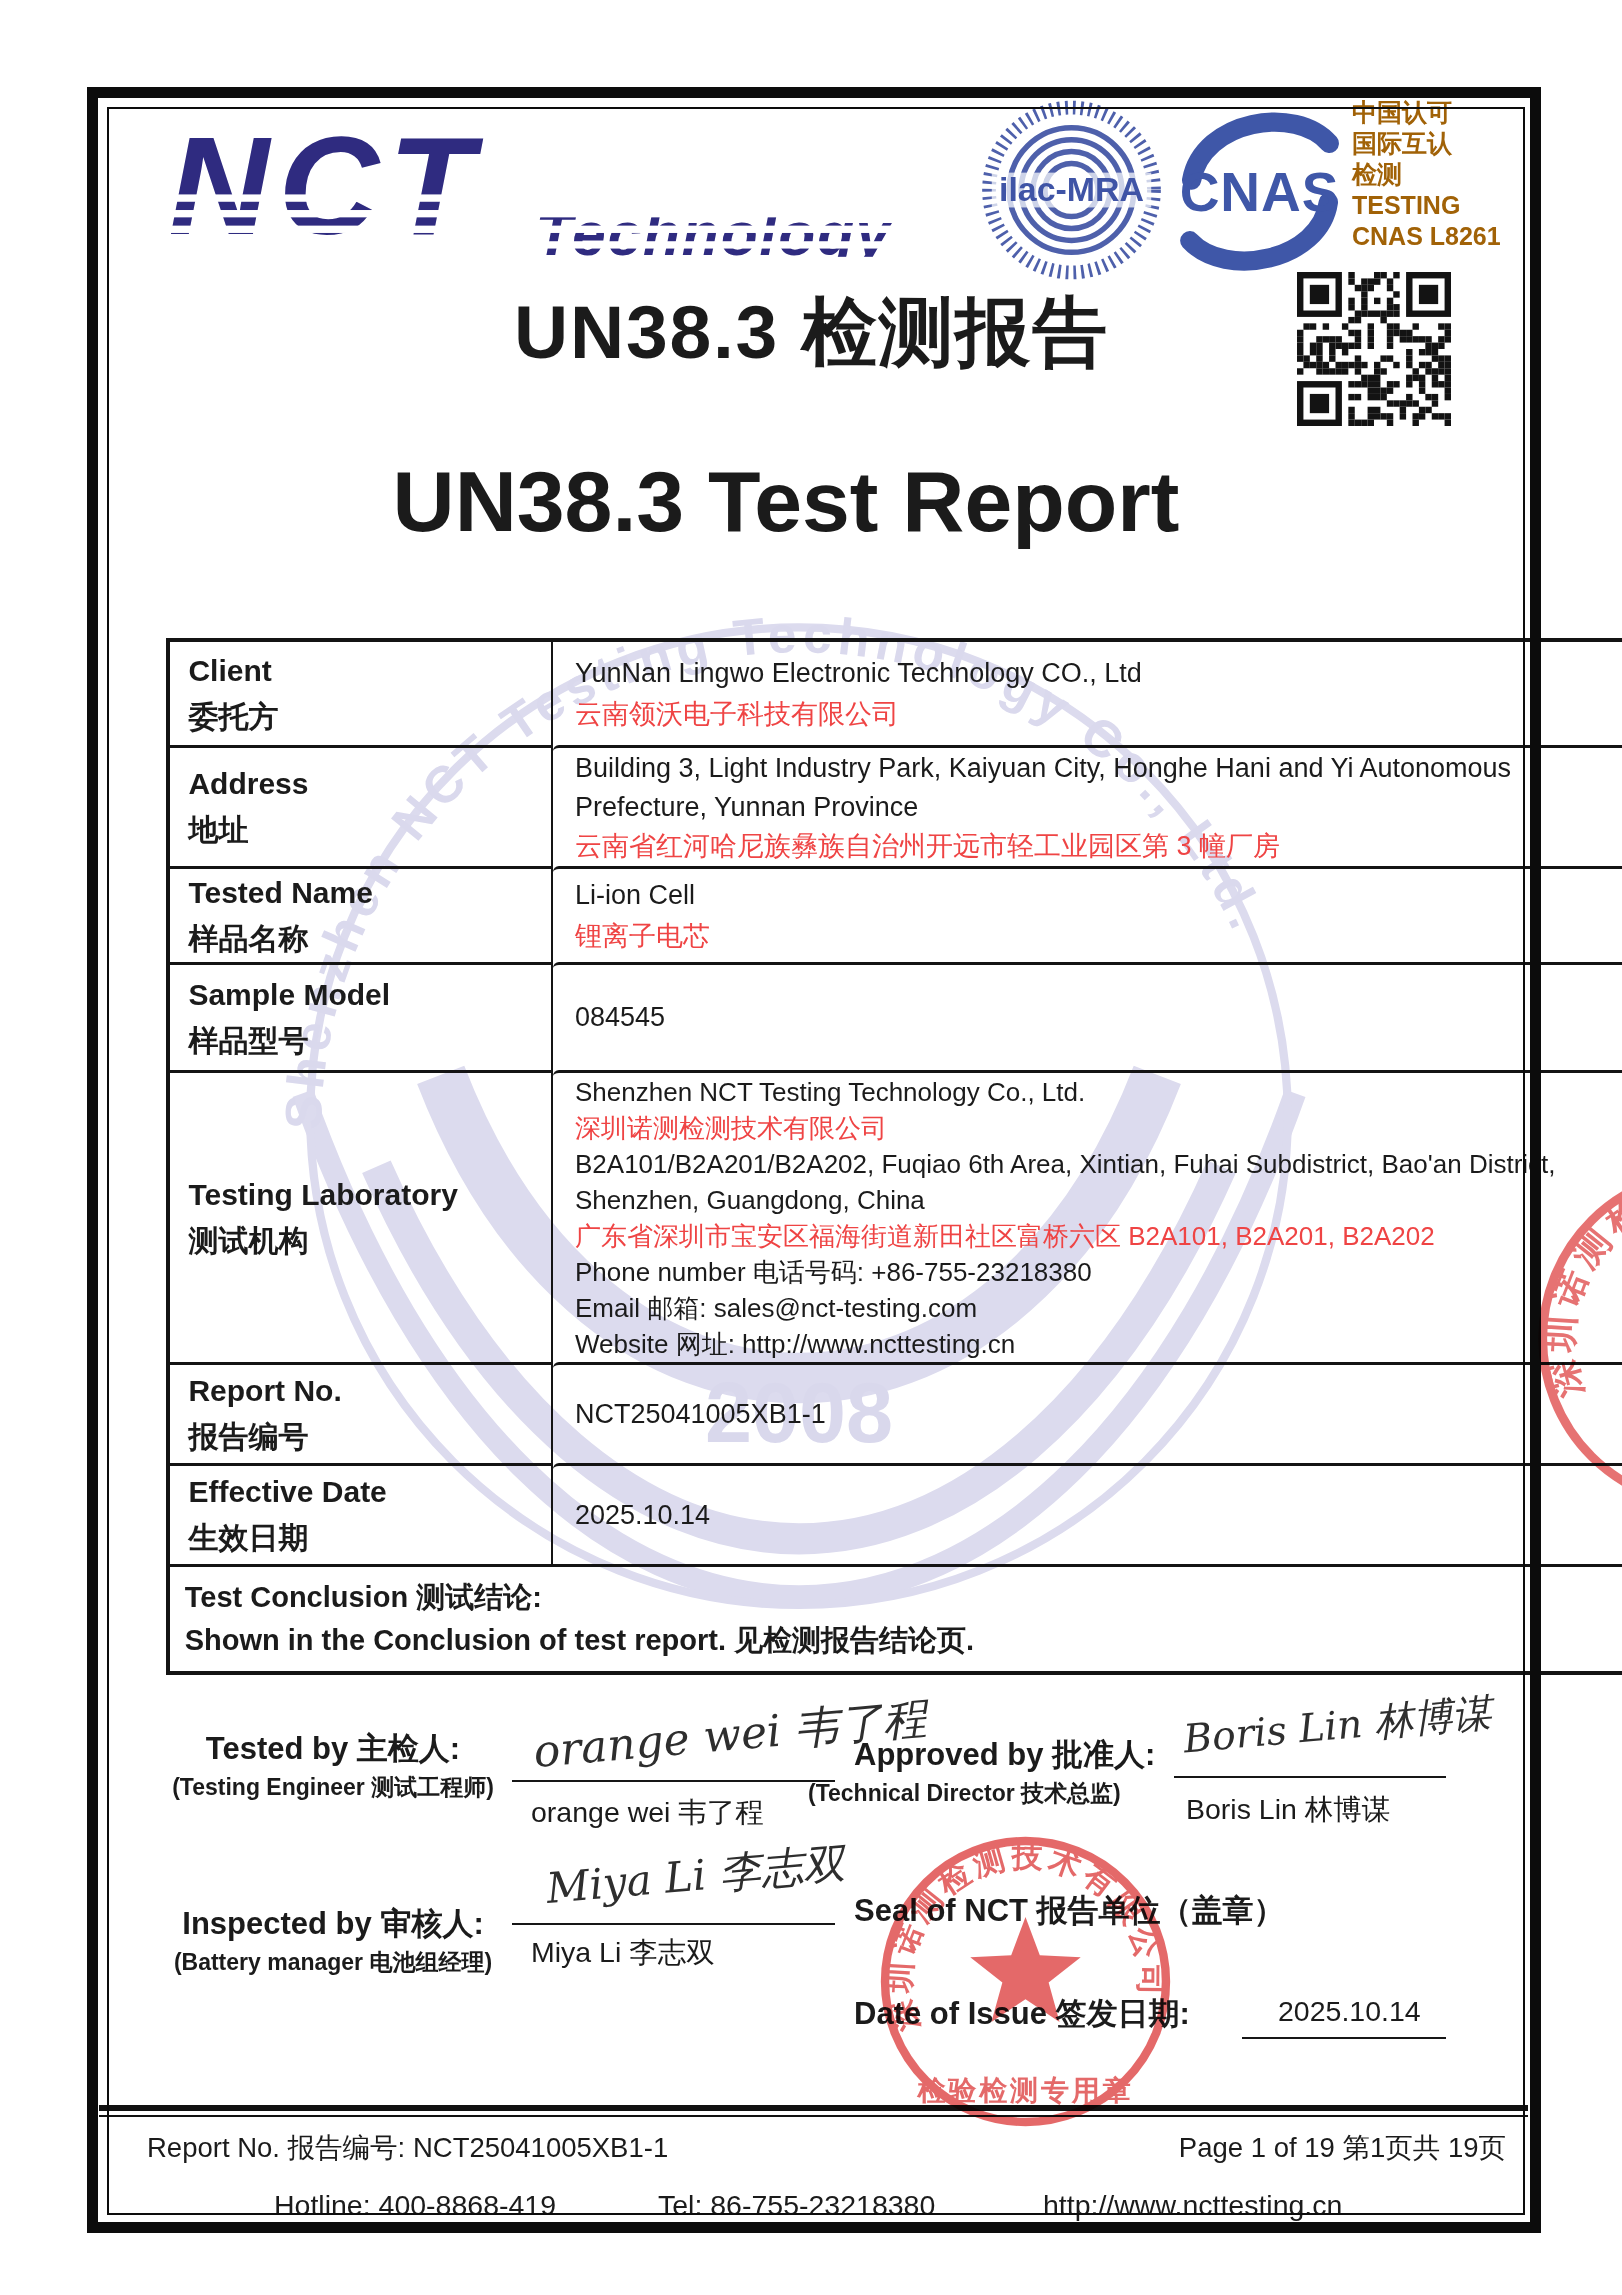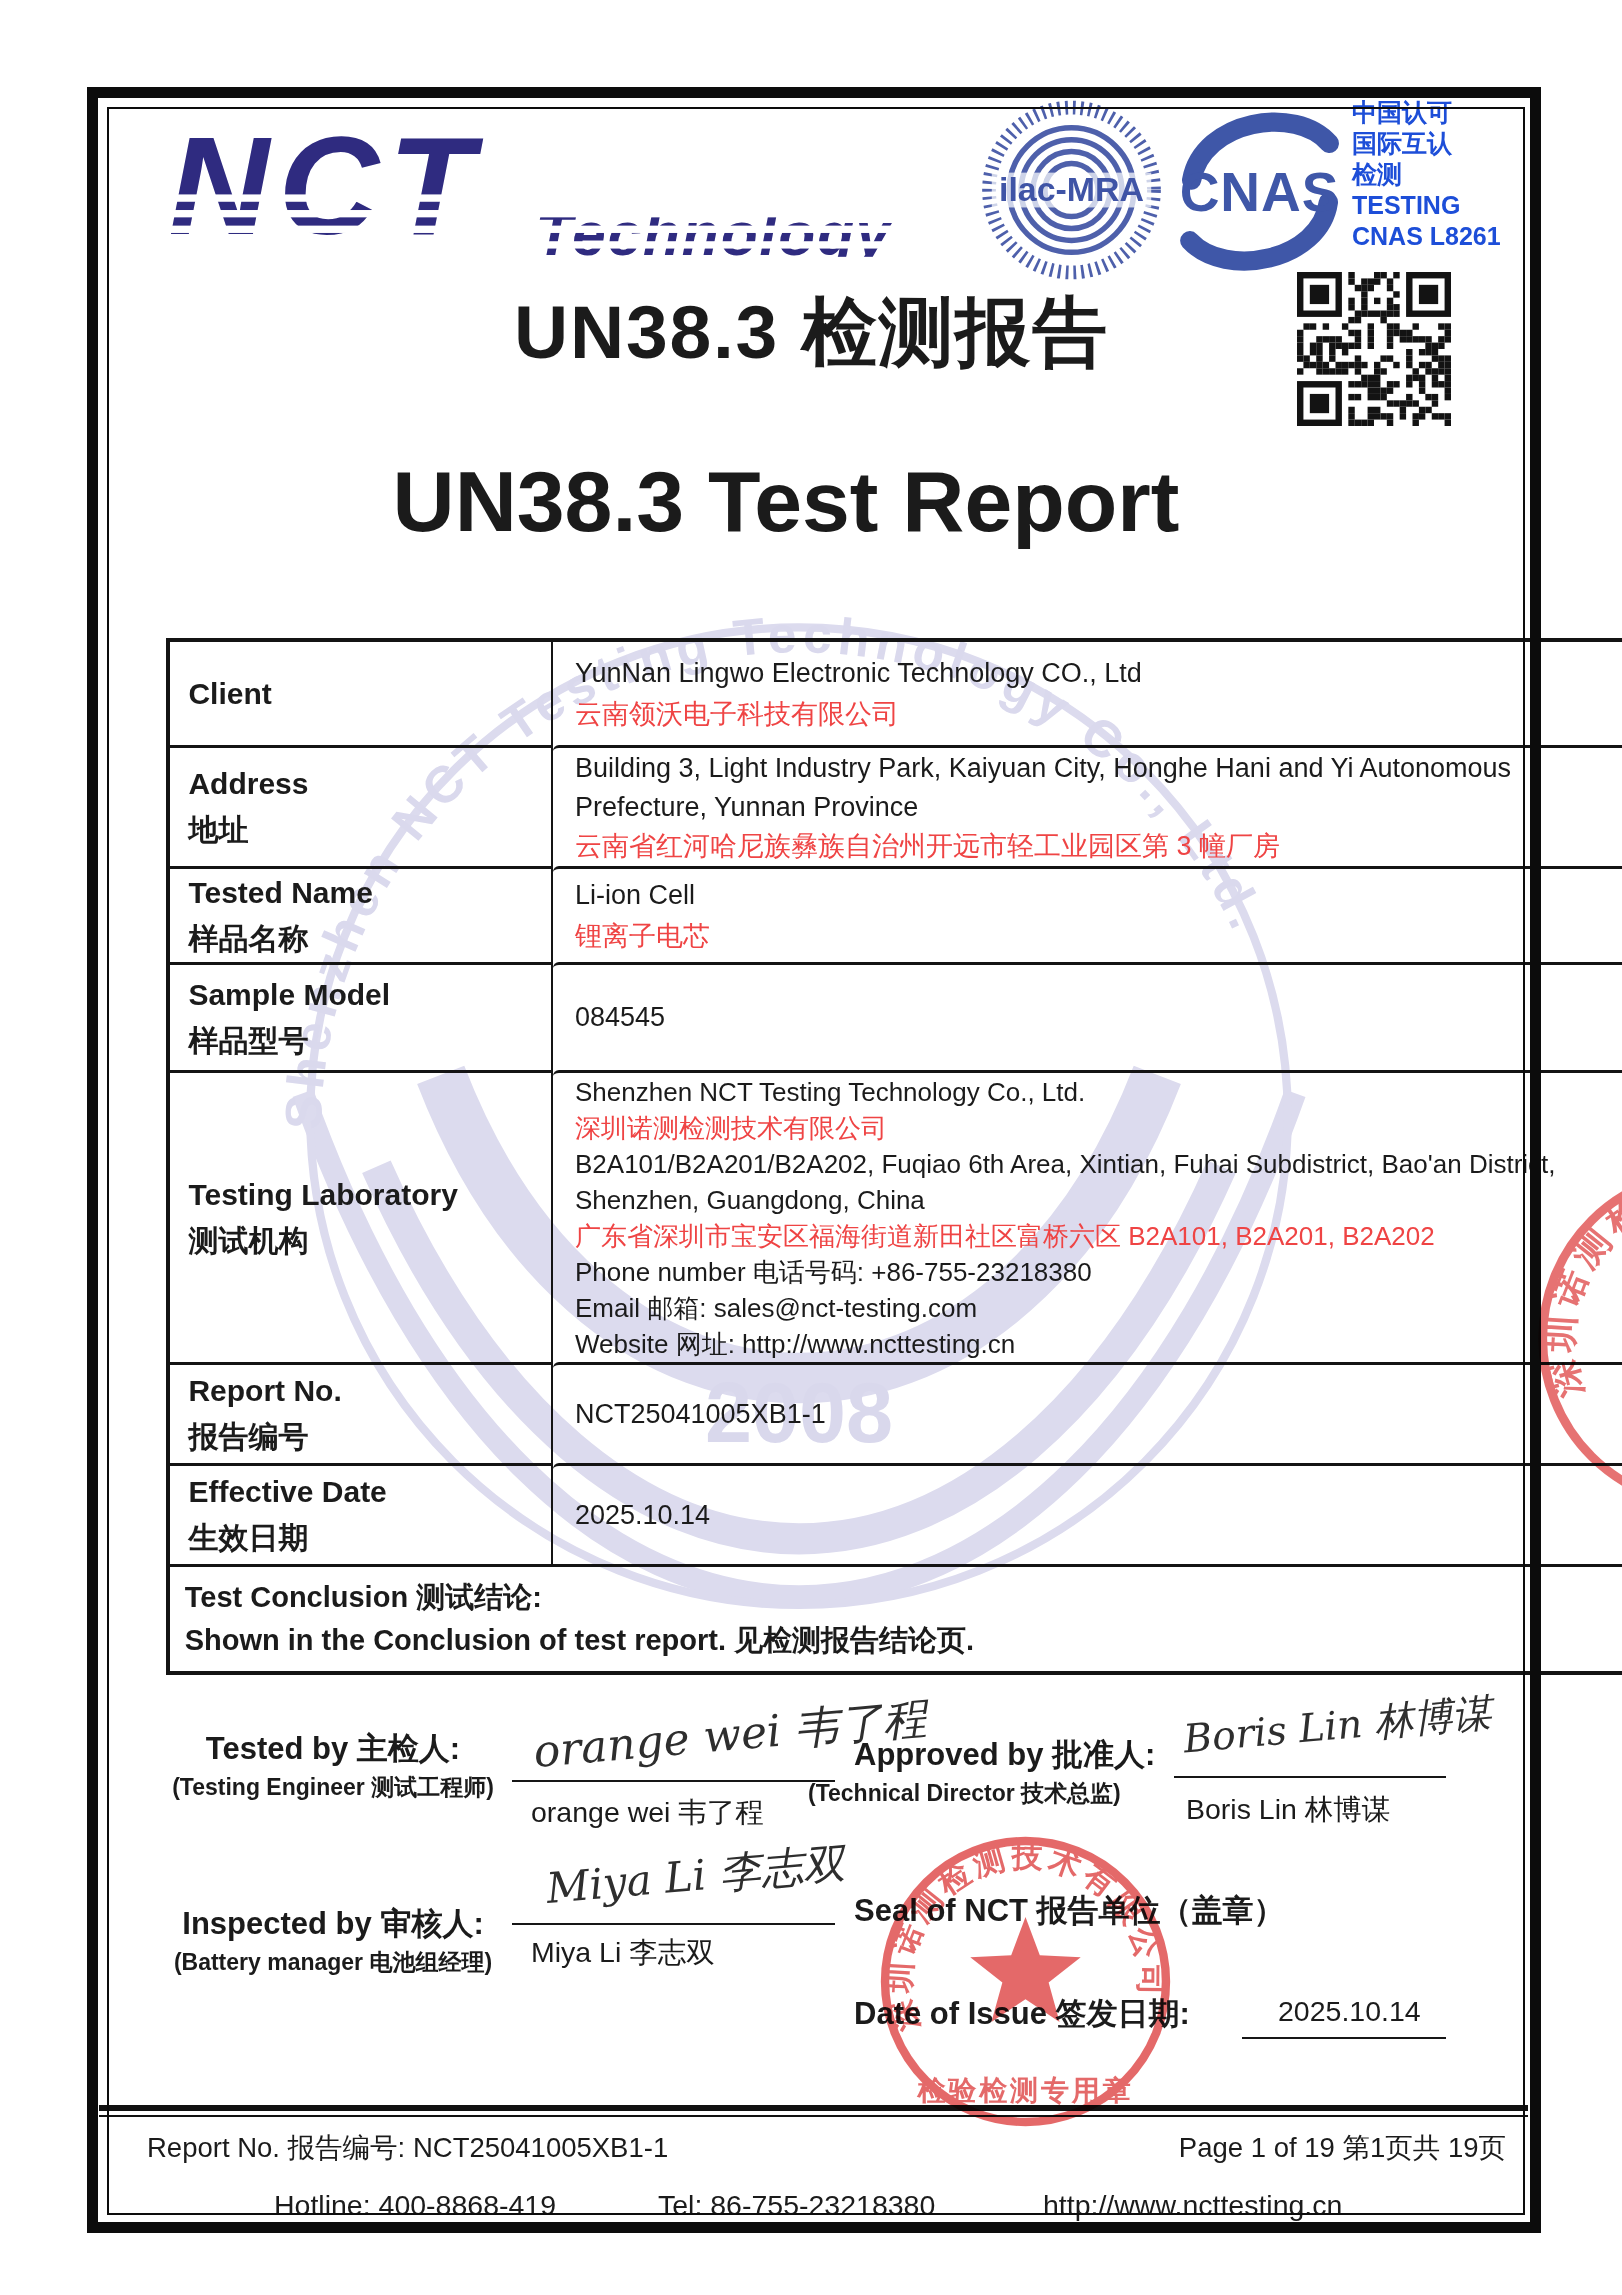--- a/index.html
+++ b/index.html
@@ -6,21 +6,21 @@
   .page{position:relative;width:1623px;height:2296px;background:#fff;overflow:hidden;
         font-family:"Liberation Sans","DejaVu Sans",sans-serif;color:#1b1b1b;}
   .b-outer{position:absolute;left:87px;top:87px;width:1454px;height:2146px;
            border:11px solid #0c0c0c;box-sizing:border-box;z-index:4;pointer-events:none;}
   .b-inner{position:absolute;left:107px;top:107px;width:1418px;height:2108px;
            border:2.8px solid #0c0c0c;box-sizing:border-box;z-index:4;pointer-events:none;}
 
   .nct-logo{position:absolute;left:161px;top:110px;width:826px;height:156px;z-index:2;}
   .ilac{position:absolute;left:975px;top:92px;width:193px;height:197px;z-index:2;}
   .cnas{position:absolute;left:1175px;top:103px;width:170px;height:179px;z-index:2;}
-  .accr{position:absolute;left:1352px;top:97px;z-index:2;color:#1d4ed8;font-weight:bold;
+  .accr{position:absolute;left:1352px;top:97px;z-index:2;color:#a16207;font-weight:bold;
         font-size:25px;line-height:31px;}
   .qr{position:absolute;left:1297px;top:272px;width:154px;height:154px;z-index:2;}
 
   .title-zh{position:absolute;left:0;top:283px;width:1623px;text-align:center;
             font-size:75px;font-weight:bold;letter-spacing:1.8px;z-index:2;}
   .title-en{position:absolute;left:0;top:452px;width:1572px;text-align:center;
             font-size:86px;font-weight:bold;z-index:2;}
 
   .watermark{position:absolute;left:234px;top:565px;width:1130px;height:1130px;z-index:0;}
 
@@ -332,20 +332,21 @@
         <rect x="3.5" y="122.5" width="42" height="42" fill="none" stroke="#131313" stroke-width="7"></rect>
         <rect x="14" y="133" width="21" height="21"></rect>
       </svg></div>
 
   <div class="title-zh">UN38.3 检测报告</div>
   <div class="title-en">UN38.3 Test Report</div>
 
   <div class="report-table">
     <div class="cell r0 label">
       <div class="lab-en">Client</div>
+      <div class="lab-zh">委托方</div>
     </div>
     <div class="cell r0 value">
       <div class="vl">YunNan Lingwo Electronic Technology CO., Ltd</div>
       <div class="vl cjk-dim">云南领沃电子科技有限公司</div>
     </div>
 
     <div class="cell label">
       <div class="lab-en">Address</div>
       <div class="lab-zh">地址</div>
     </div>

